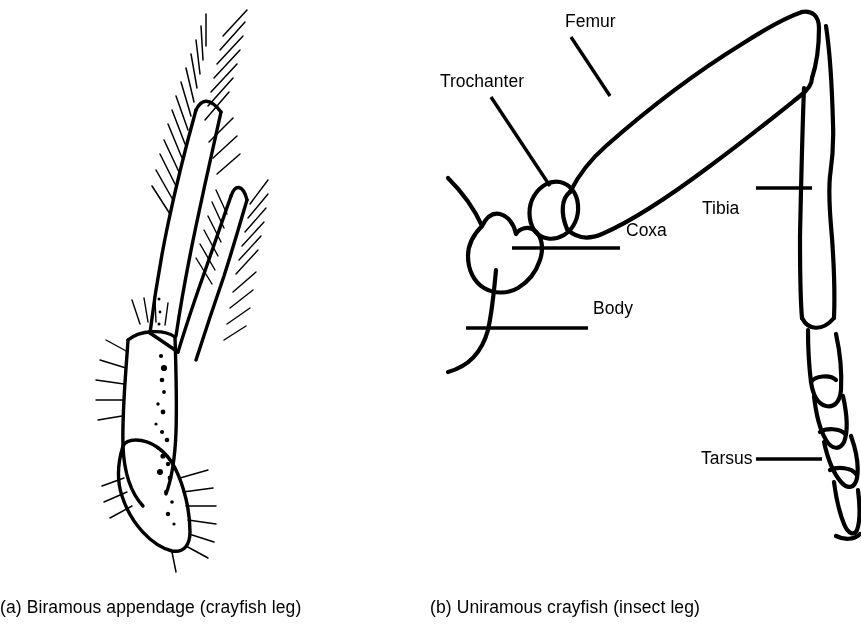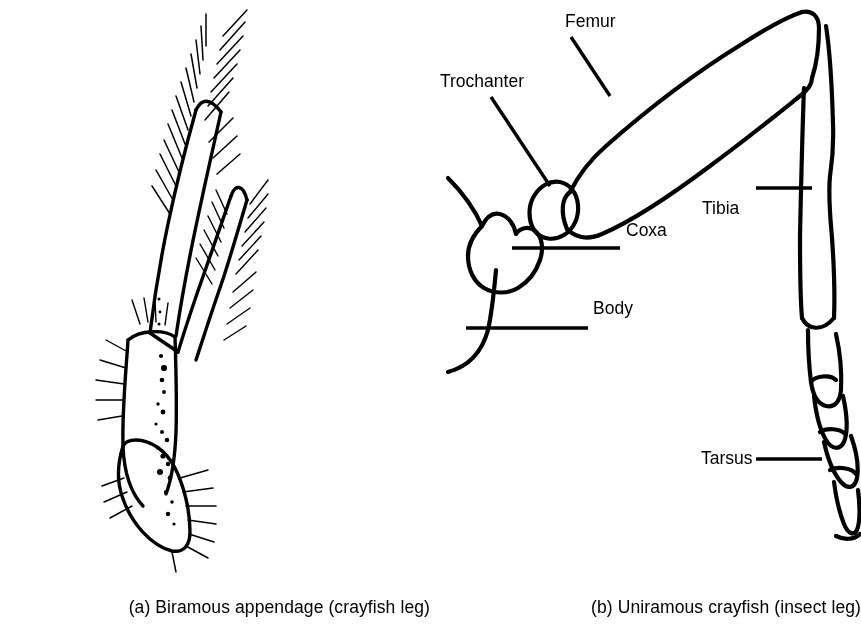--- a/index.html
+++ b/index.html
@@ -34,21 +34,21 @@
     width: 100%;
     height: 580px;
   }
   .panel-art svg { display: block; width: 100%; height: 100%; }
 
   .panel-caption {
     position: absolute;
     left: 0;
     width: 100%;
     top: 596px;
-    text-align: right;
+    text-align: left;
     font-size: 17.5px;
     line-height: 22px;
     letter-spacing: 0.1px;
     color: #000000;
     white-space: nowrap;
   }
 
   
   .label {
     position: absolute;

